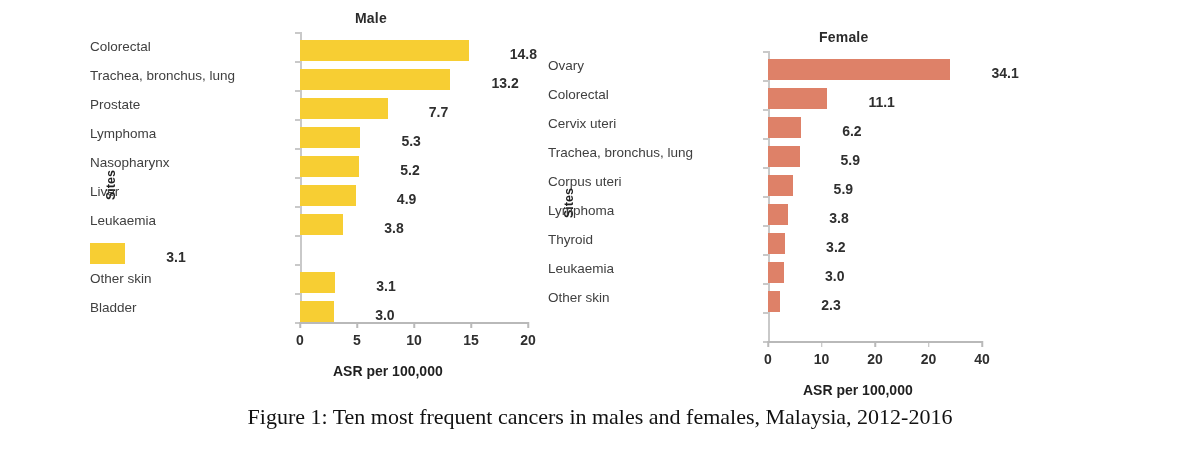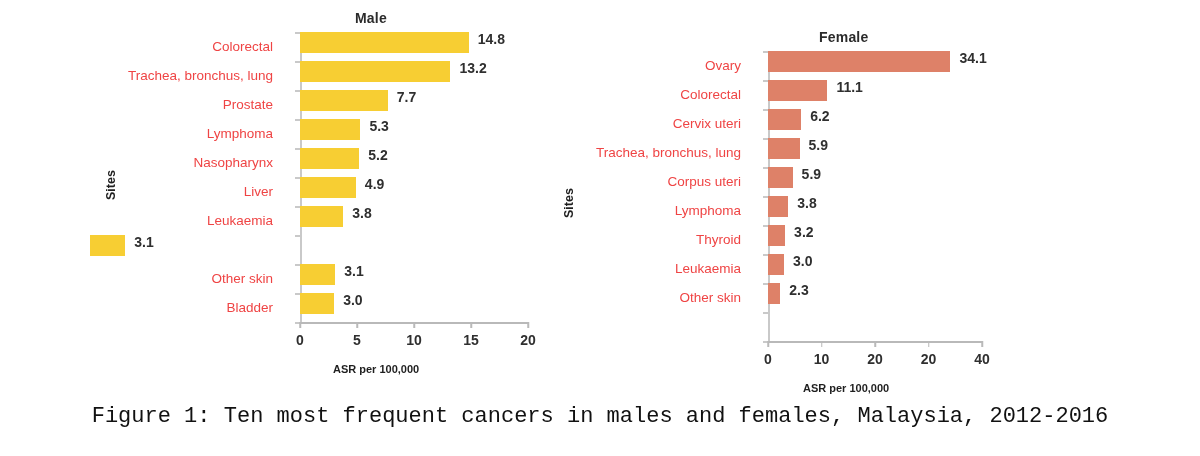--- a/index.html
+++ b/index.html
@@ -54,35 +54,36 @@
 
   .row {
     position: relative;
     height: 29px;
     display: flex;
     align-items: center;
   }
 
   .cat-label {
     font-size: 13.5px;
-    color: #ef4444;
-    text-align: right;
+    color: #404040;
+    text-align: left;
     white-space: nowrap;
     padding-right: 27px;
     line-height: 1;
   }
   .panel-male .cat-label   { width: 210px; }
   .panel-female .cat-label { width: 220px; }
 
   .bar-area {
     position: relative;
     flex: 1;
     height: 100%;
     display: flex;
-    align-items: flex-start;
+    align-items: flex-end;
+    gap: 32px;
   }
 
   .bar {
     height: 21px;
     flex: none;
   }
   .panel-male .bar   { background: #f7ce33; }
   .panel-female .bar { background: #de8168; }
 
   .val-label {
@@ -141,36 +142,36 @@
   .spine-tick {
     position: absolute;
     left: -5px;
     width: 5px;
     height: 1.5px;
     background: #c9c9c9;
   }
 
   .axis-title {
     position: absolute;
-    font-size: 11px;
+    font-size: 14px;
     font-weight: bold;
     color: #1f1f1f;
     white-space: nowrap;
   }
   .panel-male .axis-title   { left: 243px; top: 363px; }
   .panel-female .axis-title { left: 255px; top: 382px; }
 
   
   .caption {
     position: absolute;
     left: 0;
     top: 404px;
     width: 1200px;
     text-align: center;
-    font-family: Liberation Mono, monospace;
+    font-family: Liberation Serif, serif;
     font-size: 22px;
     color: #111111;
     white-space: nowrap;
   }
 </style>
 </head>
 <body>
 
 <div class="figure-wrap">
 

